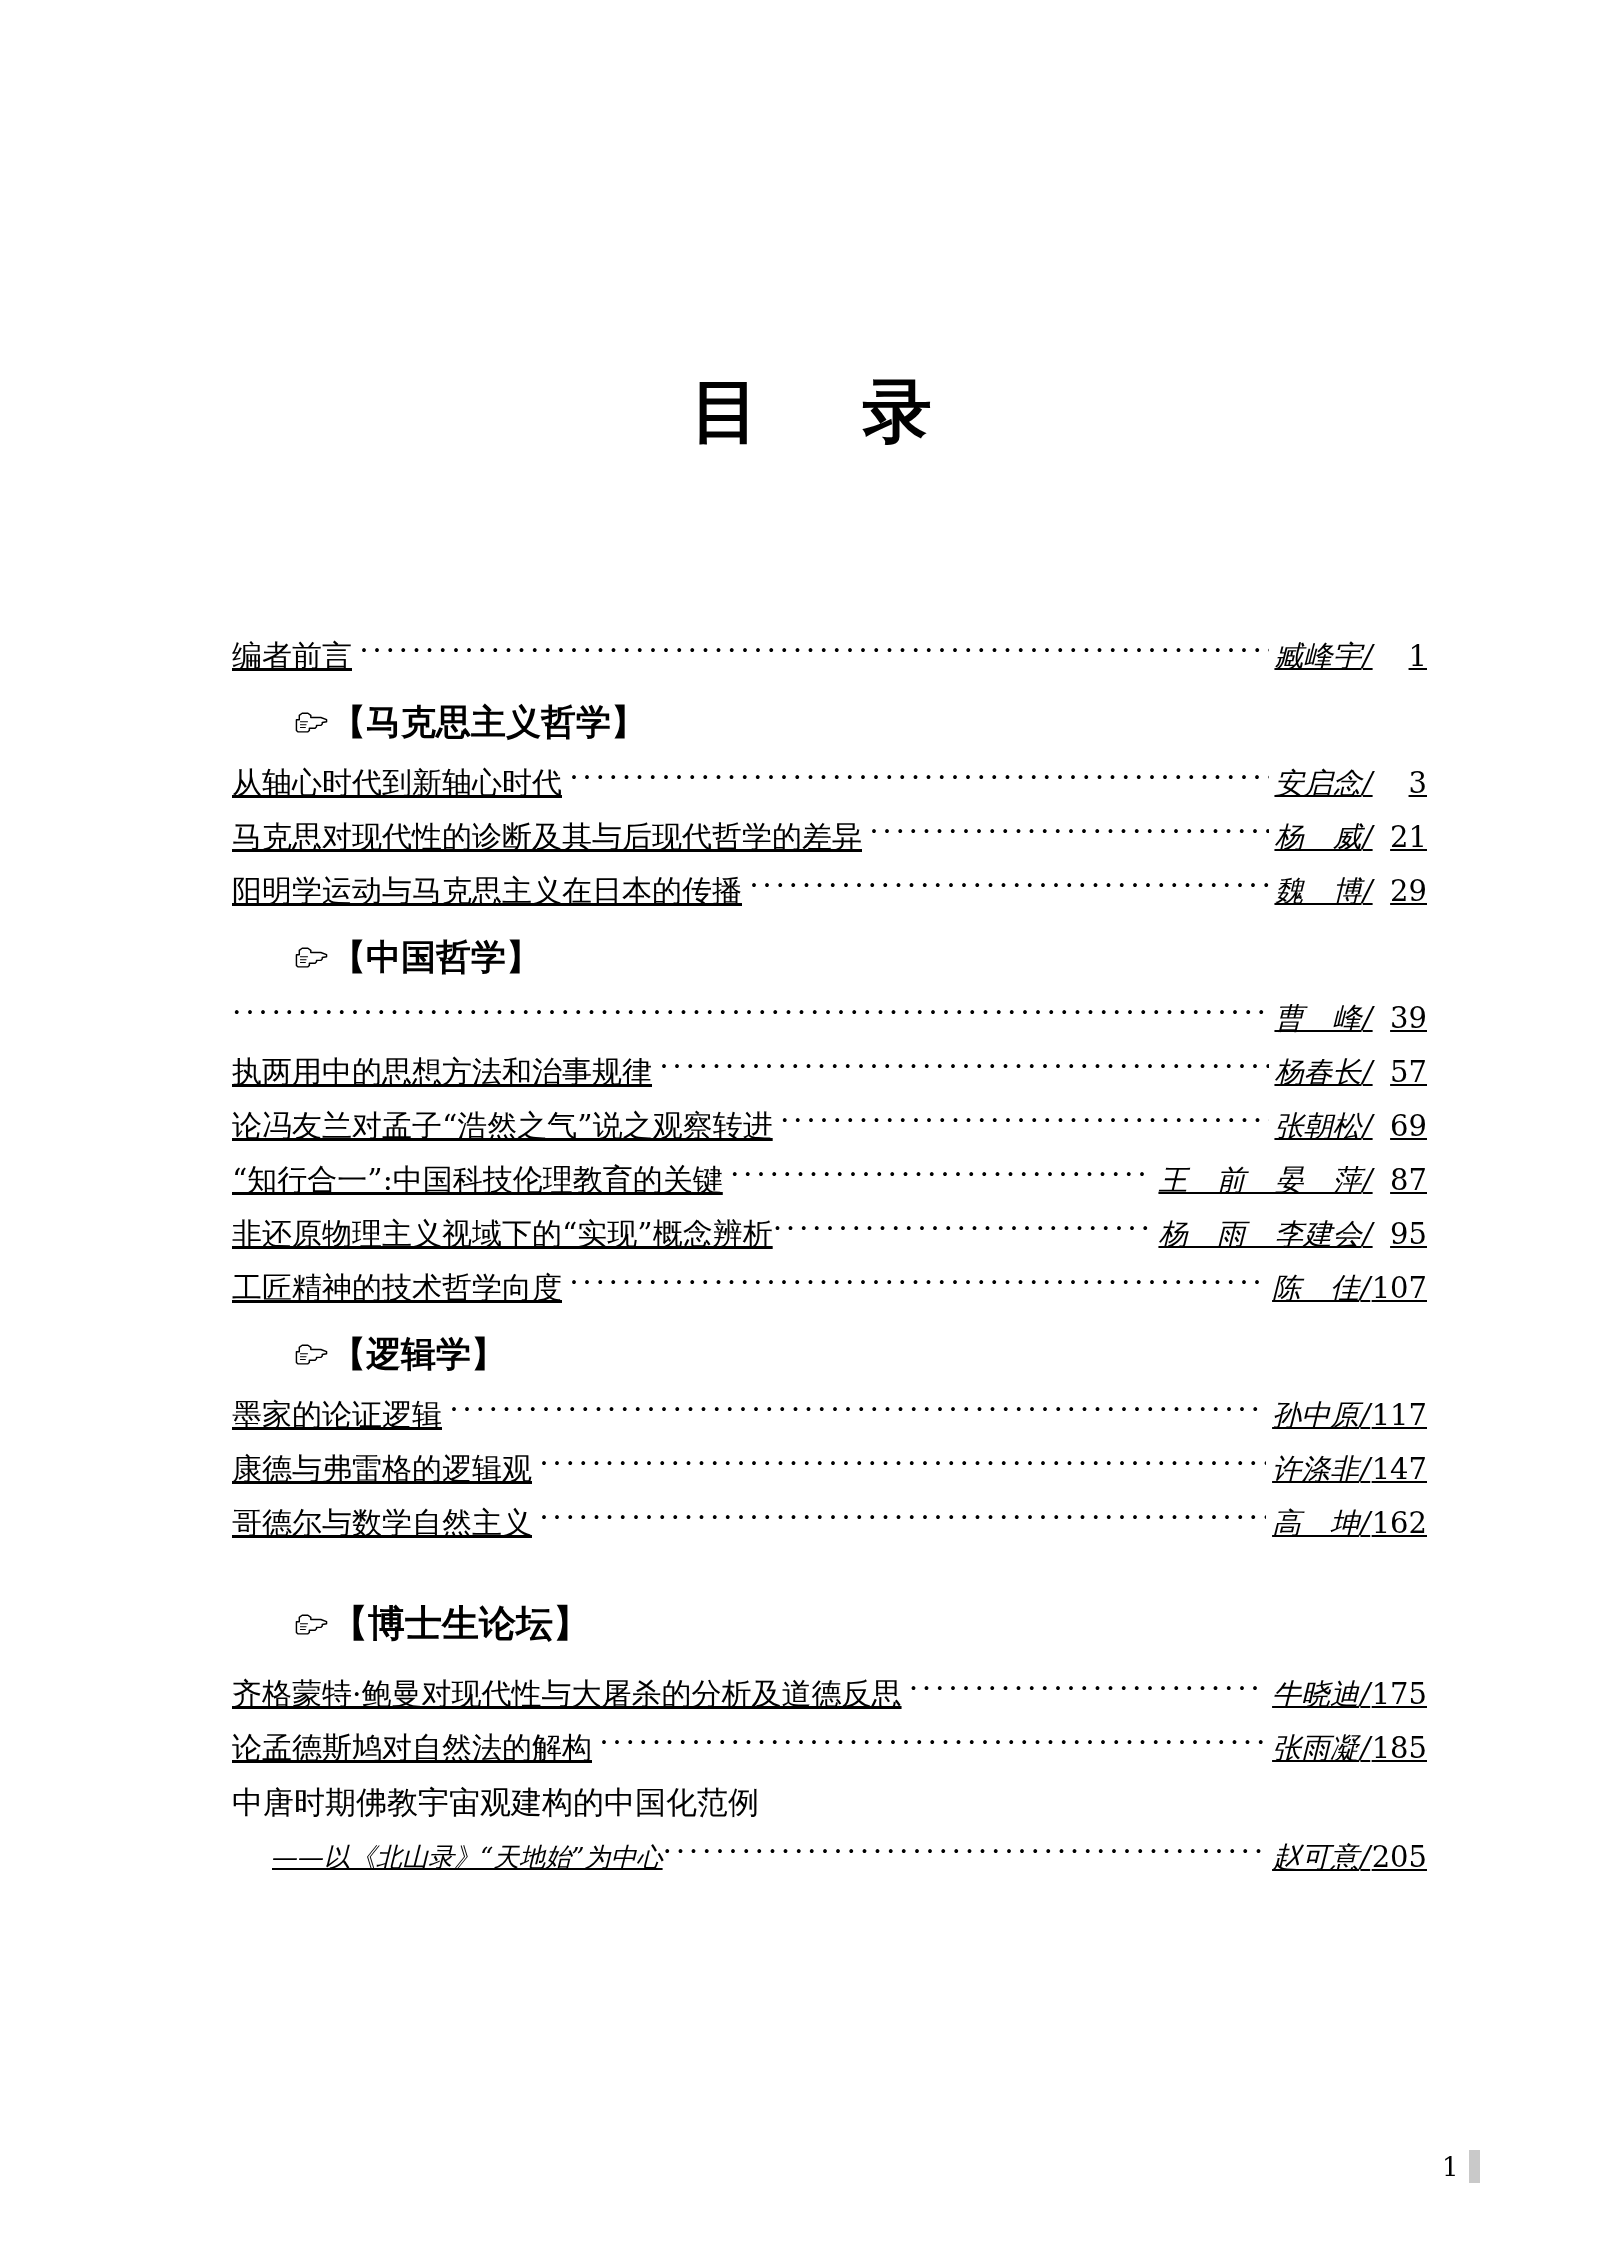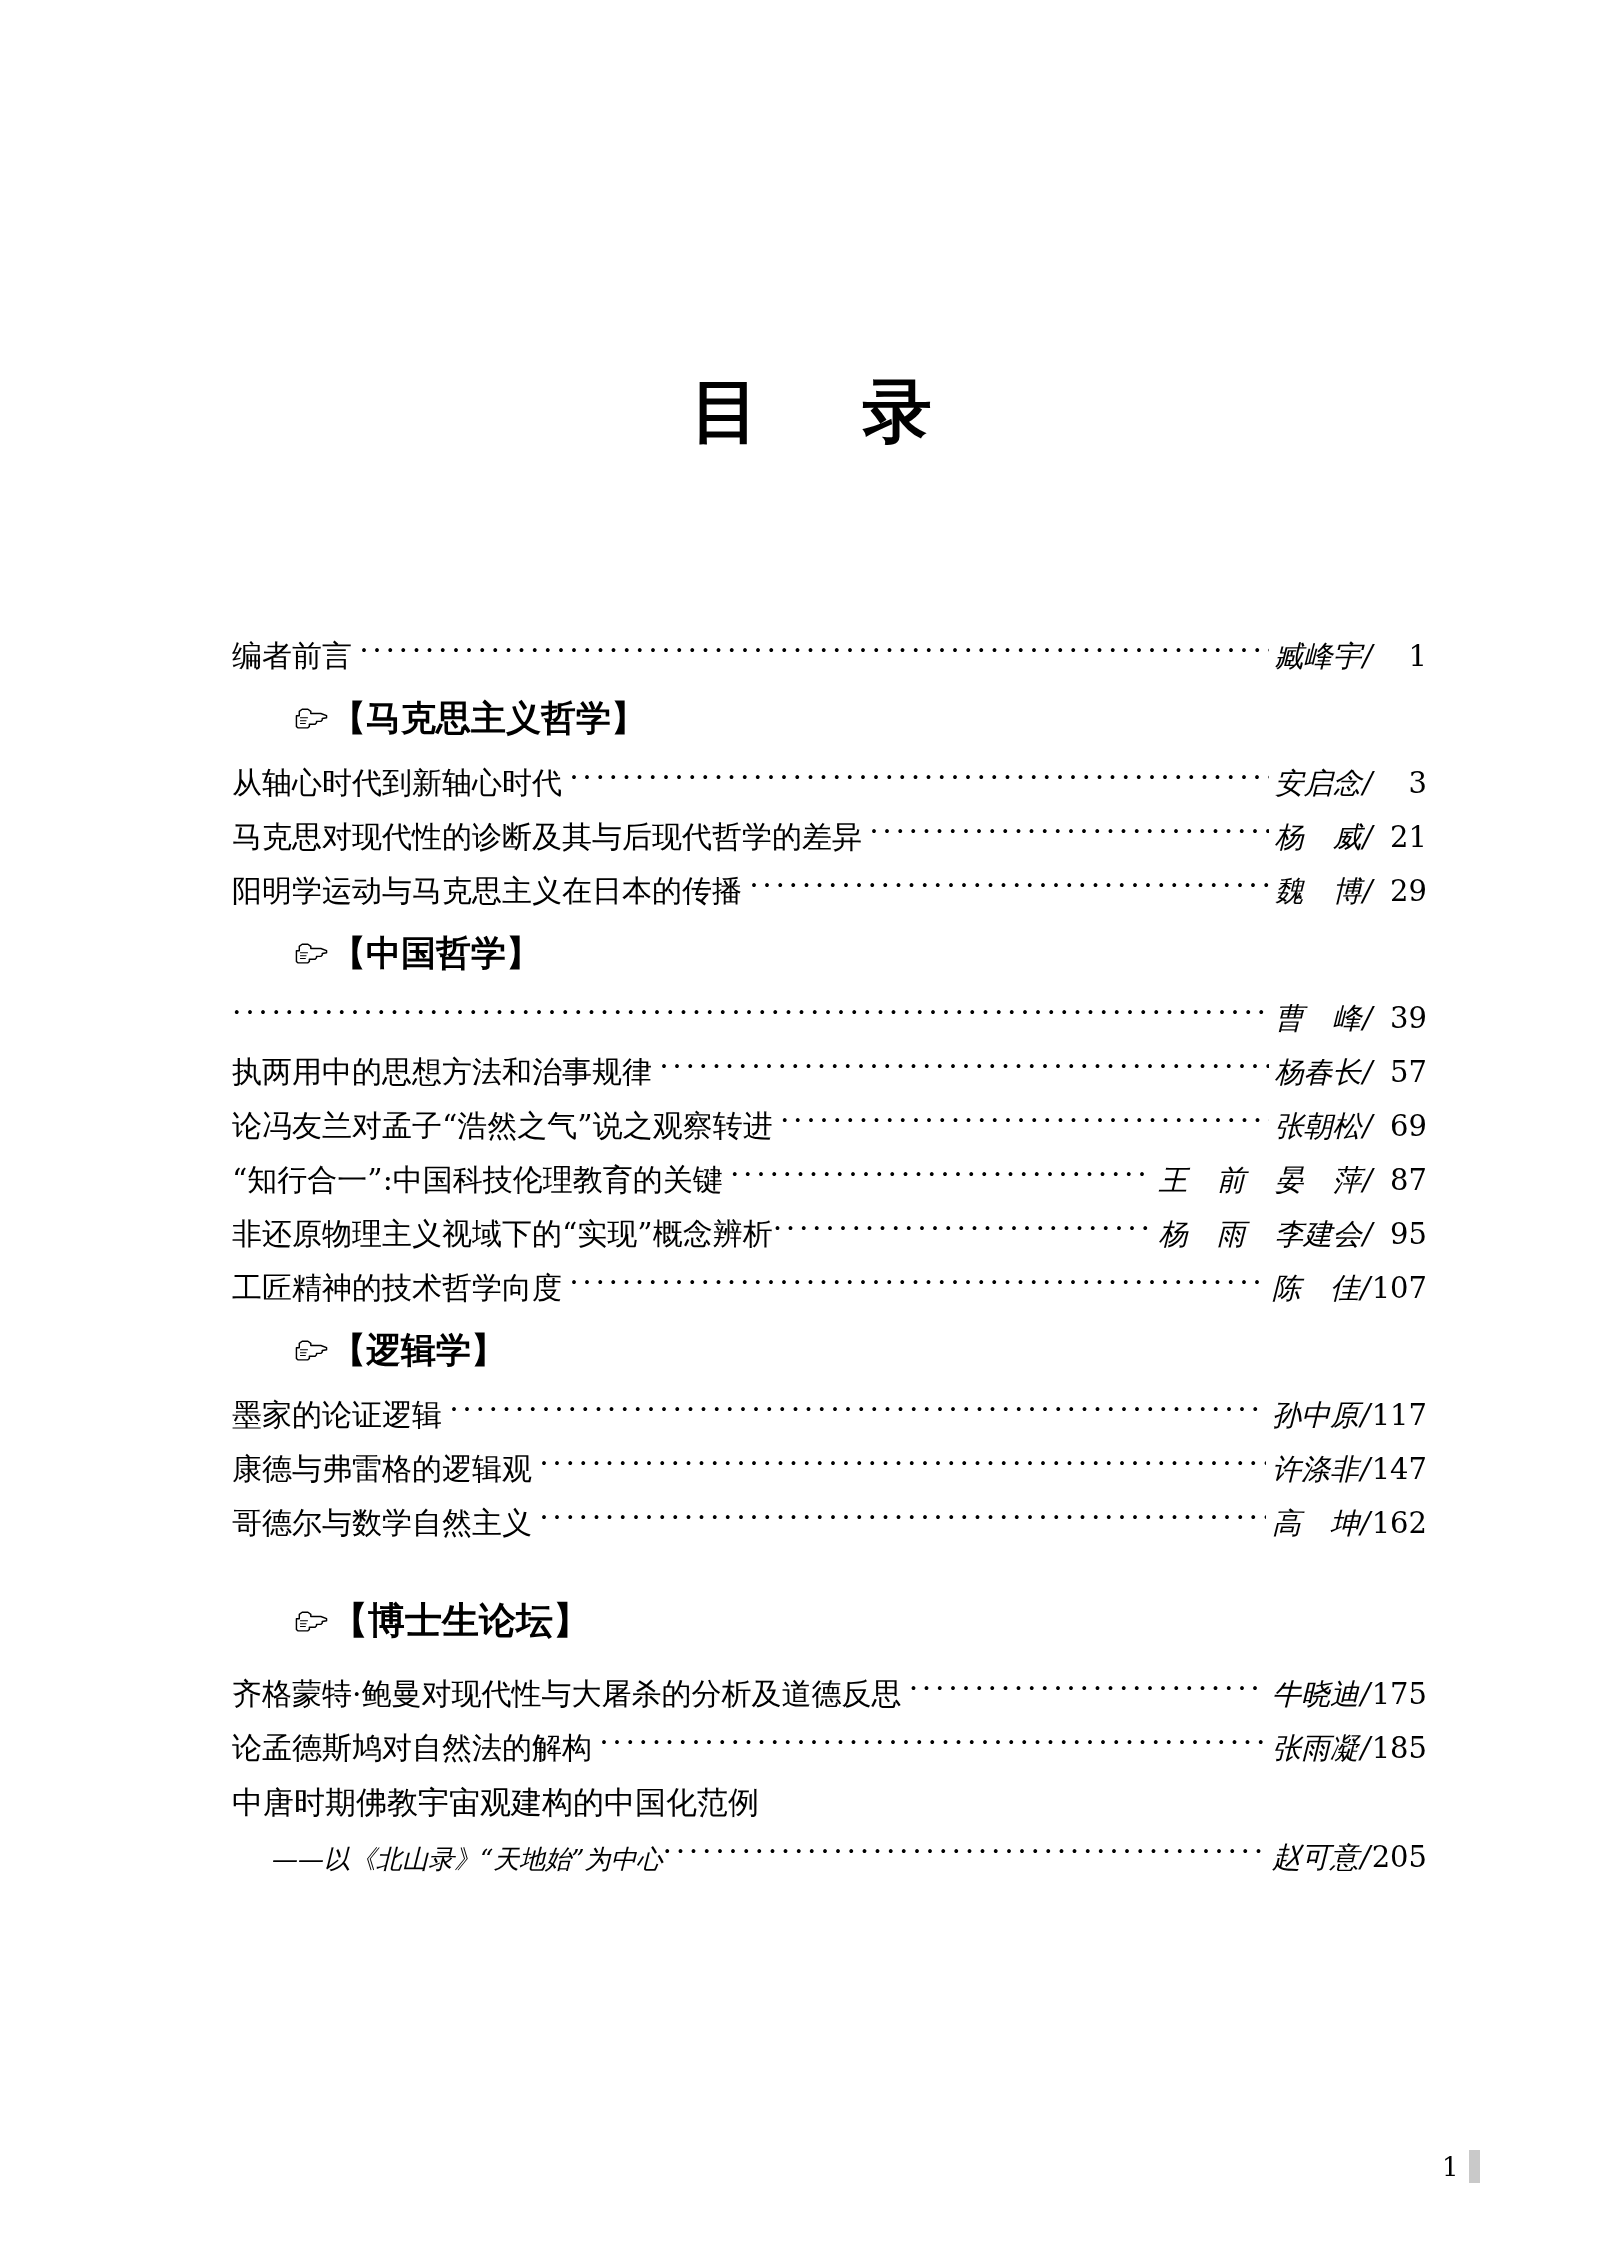--- a/index.html
+++ b/index.html
@@ -47,43 +47,44 @@
   }
 
   
   .section-head {
     margin: 0;
     padding: 0 0 0 63px;
     font-size: 35px;
     font-weight: 700;
     line-height: 1.0;
     white-space: nowrap;
-    font-family: Liberation Mono, monospace;
+    font-family: Liberation Sans, sans-serif;
   }
   .section-head.gap-sm { margin-top: 33px; margin-bottom: 29px; }
   .section-head.gap-lg { margin-top: 67px; margin-bottom: 37px; font-size: 37px; }
 
   .hand-icon {
     display: inline-block;
     width: 33px;
     height: 24.5px;
     margin-right: 2.9px;
     vertical-align: -1.4px;
   }
   .hand-icon svg { display: block; }
 
   
   .entry {
     display: flex;
-    align-items: flex-end;
+    align-items: center;
     width: 100%;
     font-size: 30px;
     line-height: 1.0;
     margin: 0 16px 24px 0;
     white-space: nowrap;
+    text-decoration: underline;
   }
   .entry:last-child { margin-bottom: 0; }
 
   .entry-title {
     flex: 0 0 auto;
     font-family: "DejaVu Serif", "Liberation Serif", serif;
     font-size: 30px;
   }
 
   .leader {

